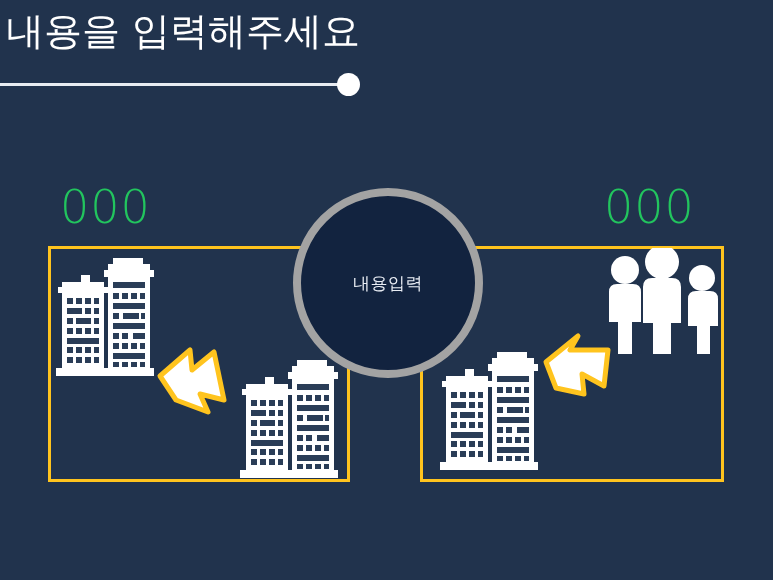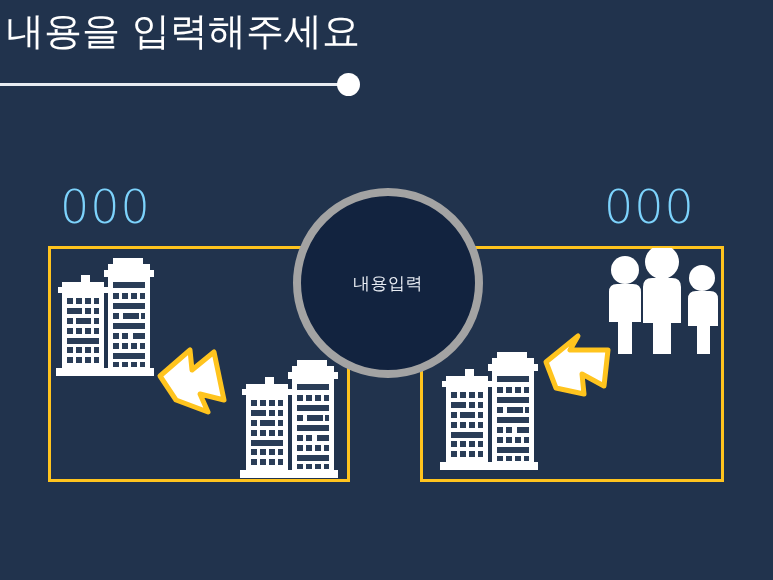--- a/index.html
+++ b/index.html
@@ -48,21 +48,21 @@
     height: 23px;
     border-radius: 50%;
     background: #ffffff;
   }
 
   
   .num {
     position: absolute;
     font-size: 46px;
     font-weight: 300;
-    color: #7dd3fc;
+    color: #22c55e;
     letter-spacing: 1px;
     line-height: 1;
   }
   .num-left  { left: 60px;  top: 184px; }
   .num-right { left: 604px; top: 184px; }
 
   
   .box {
     position: absolute;
     border: 3px solid #ffc41e;

